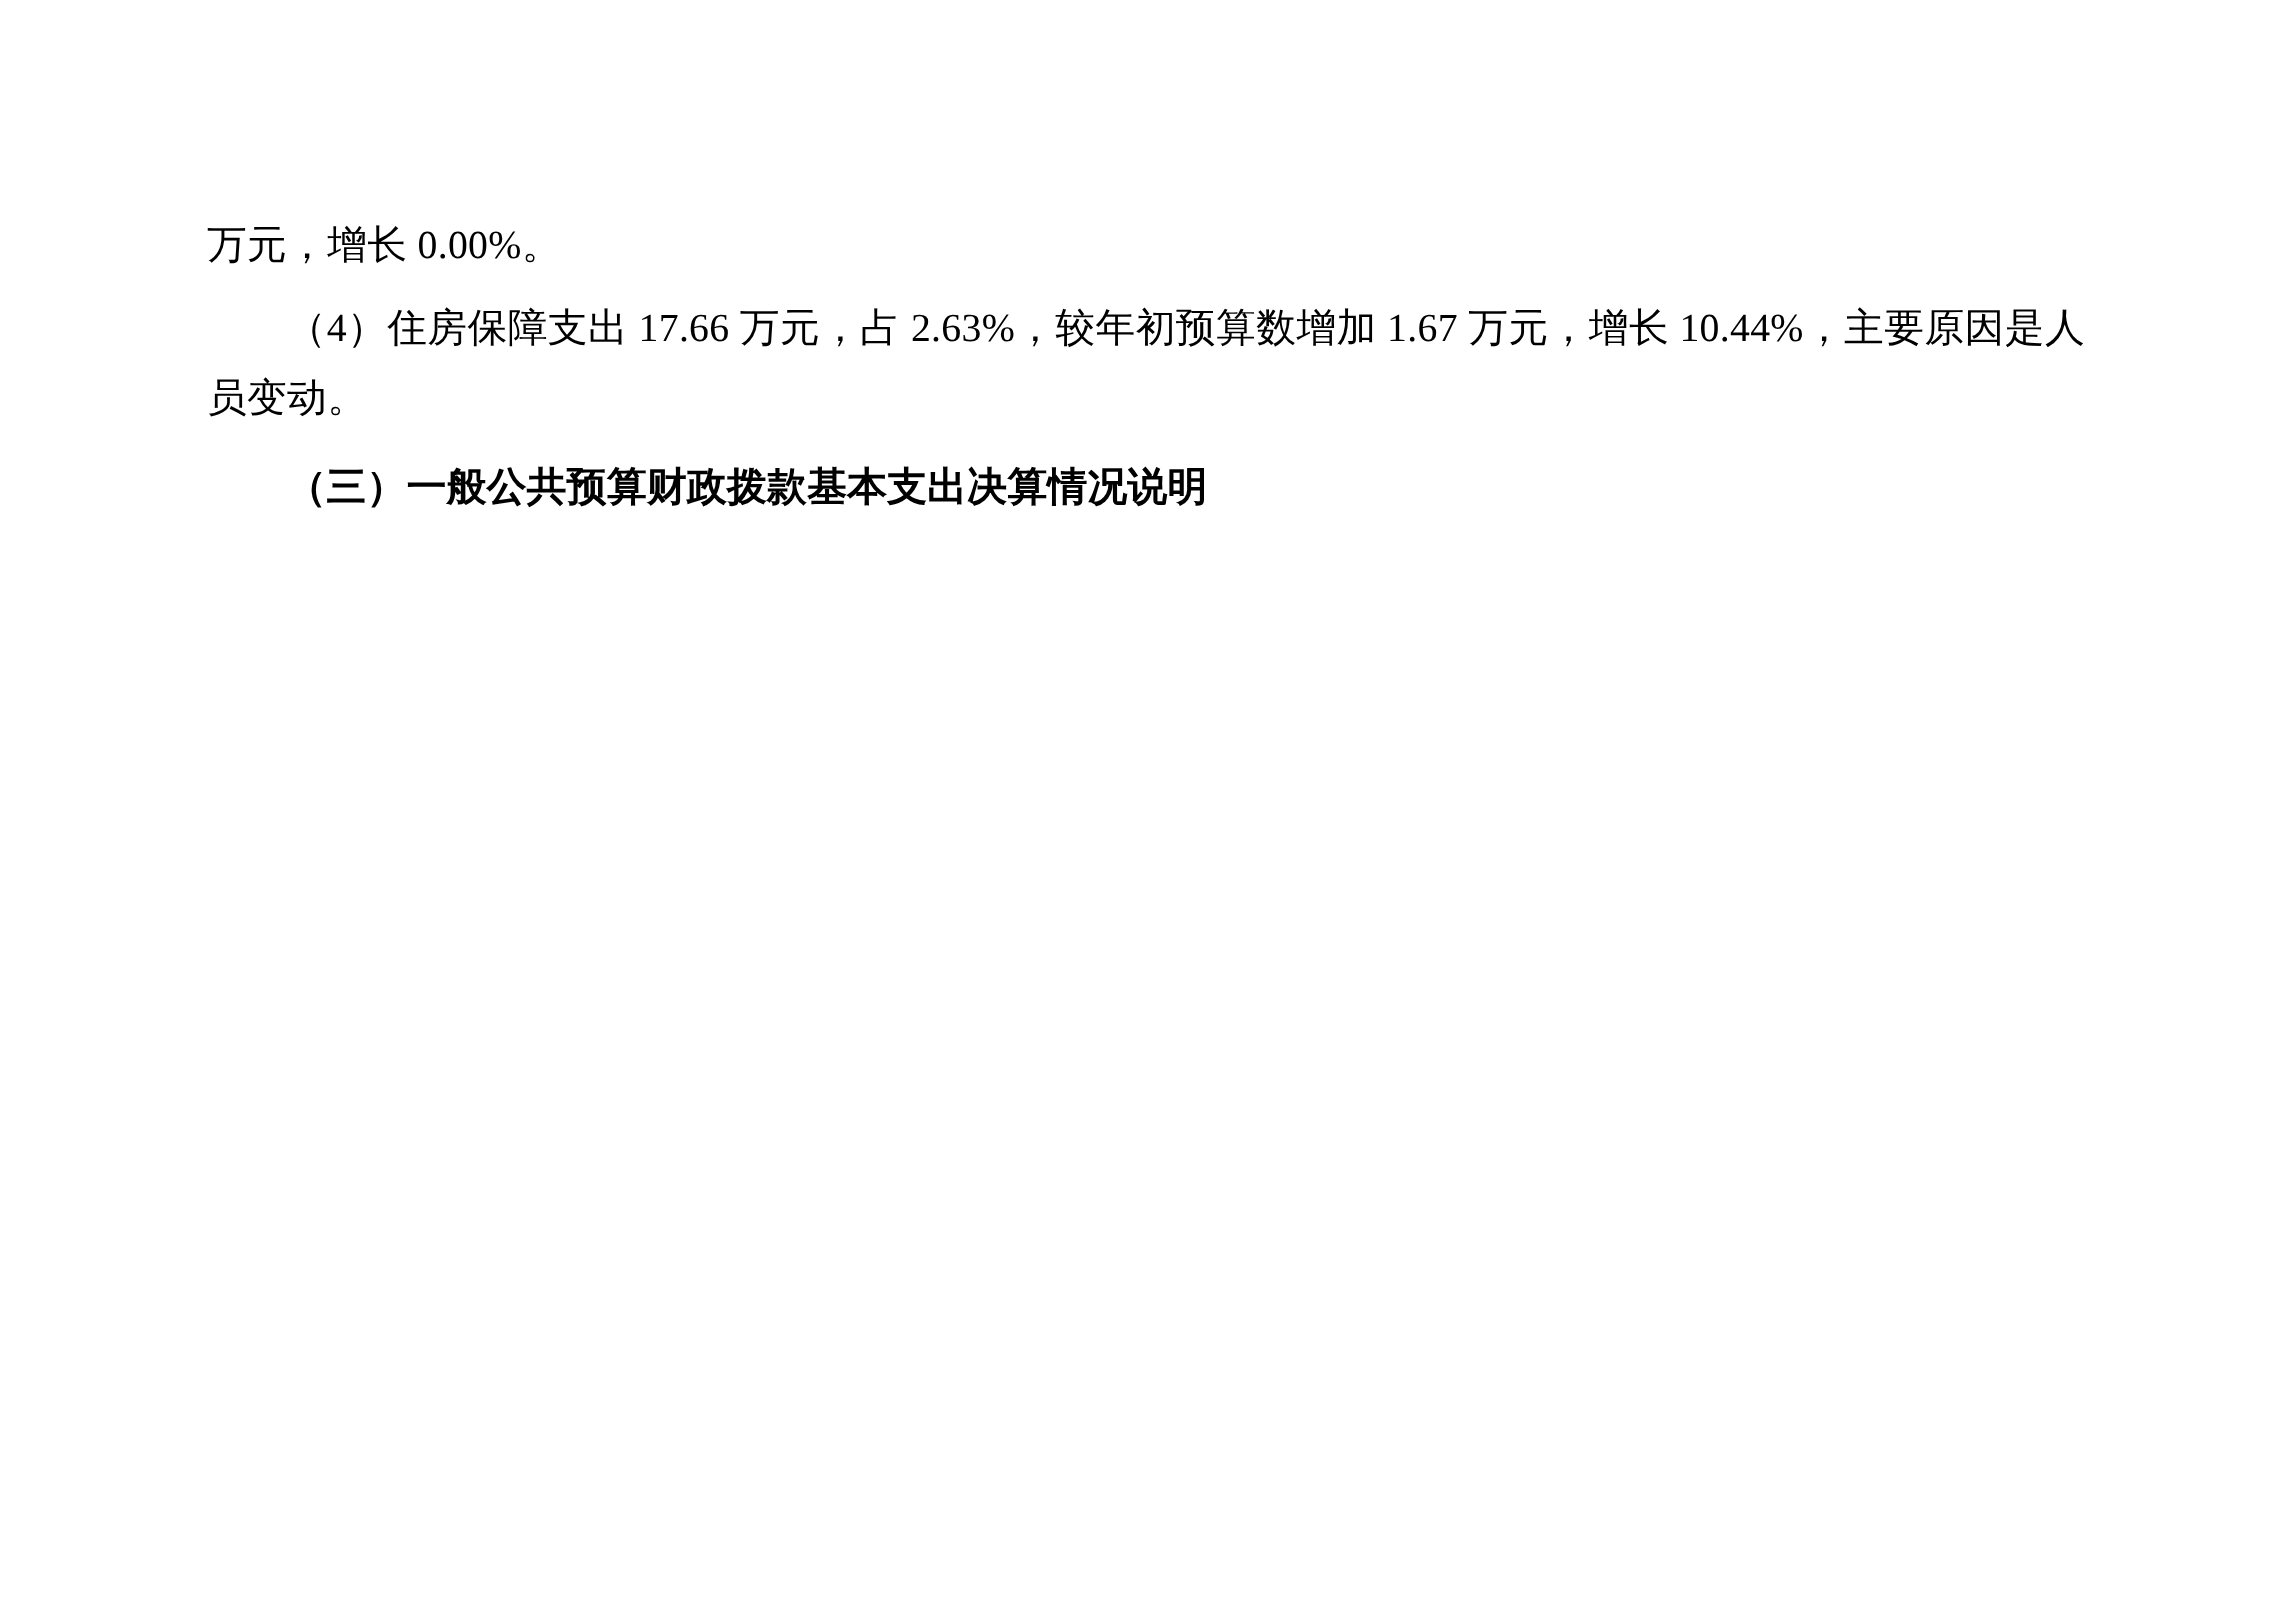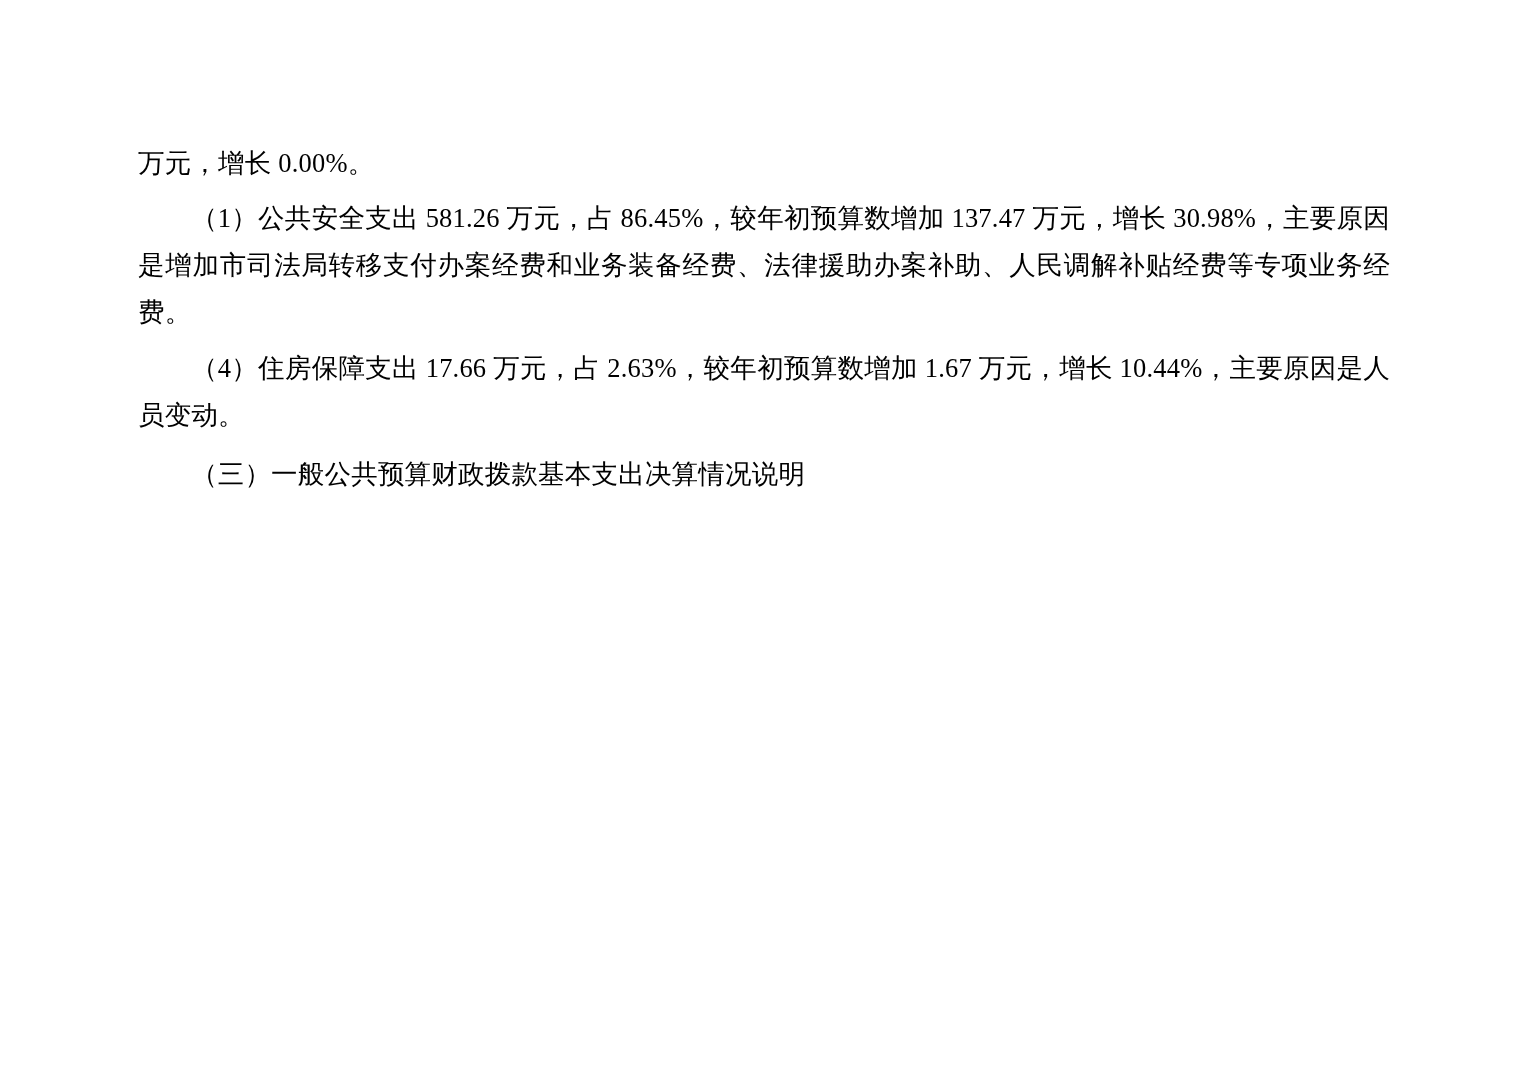--- a/index.html
+++ b/index.html
@@ -32,39 +32,38 @@
     text-justify: inter-ideograph;
     letter-spacing: 0.2px;
   }
   .indent {
     text-indent: 2em;
   }
   .bold-lead {
     font-weight: bold;
   }
   .heading {
-    font-weight: normal;
+    font-weight: bold;
     text-indent: 2em;
     margin-top: 0.45em;
     margin-bottom: 0.22em;
   }
   .last-line {
     margin-bottom: 0;
   }
 </style>
 </head>
 <body>
 
 <div class="page">
   <div class="doc-body">
 
     <p class="plain">万元，增长 0.00%。</p>
 
 
-    <p class="indent">（1）公共安全支出 581.26 万元，占 86.45%，较年初预算数增加 137.47 万元，增长 30.98%，主要原因是增加市司法局转移支付办案经费和业务装备经费、法律援助办案补助、人民调解补贴经费等专项业务经费。</p>
 
 
 
     <p class="indent">（4）住房保障支出 17.66 万元，占 2.63%，较年初预算数增加 1.67 万元，增长 10.44%，主要原因是人员变动。</p>
 
     <p class="heading">（三）一般公共预算财政拨款基本支出决算情况说明</p>
 
 
   </div>
 </div>

